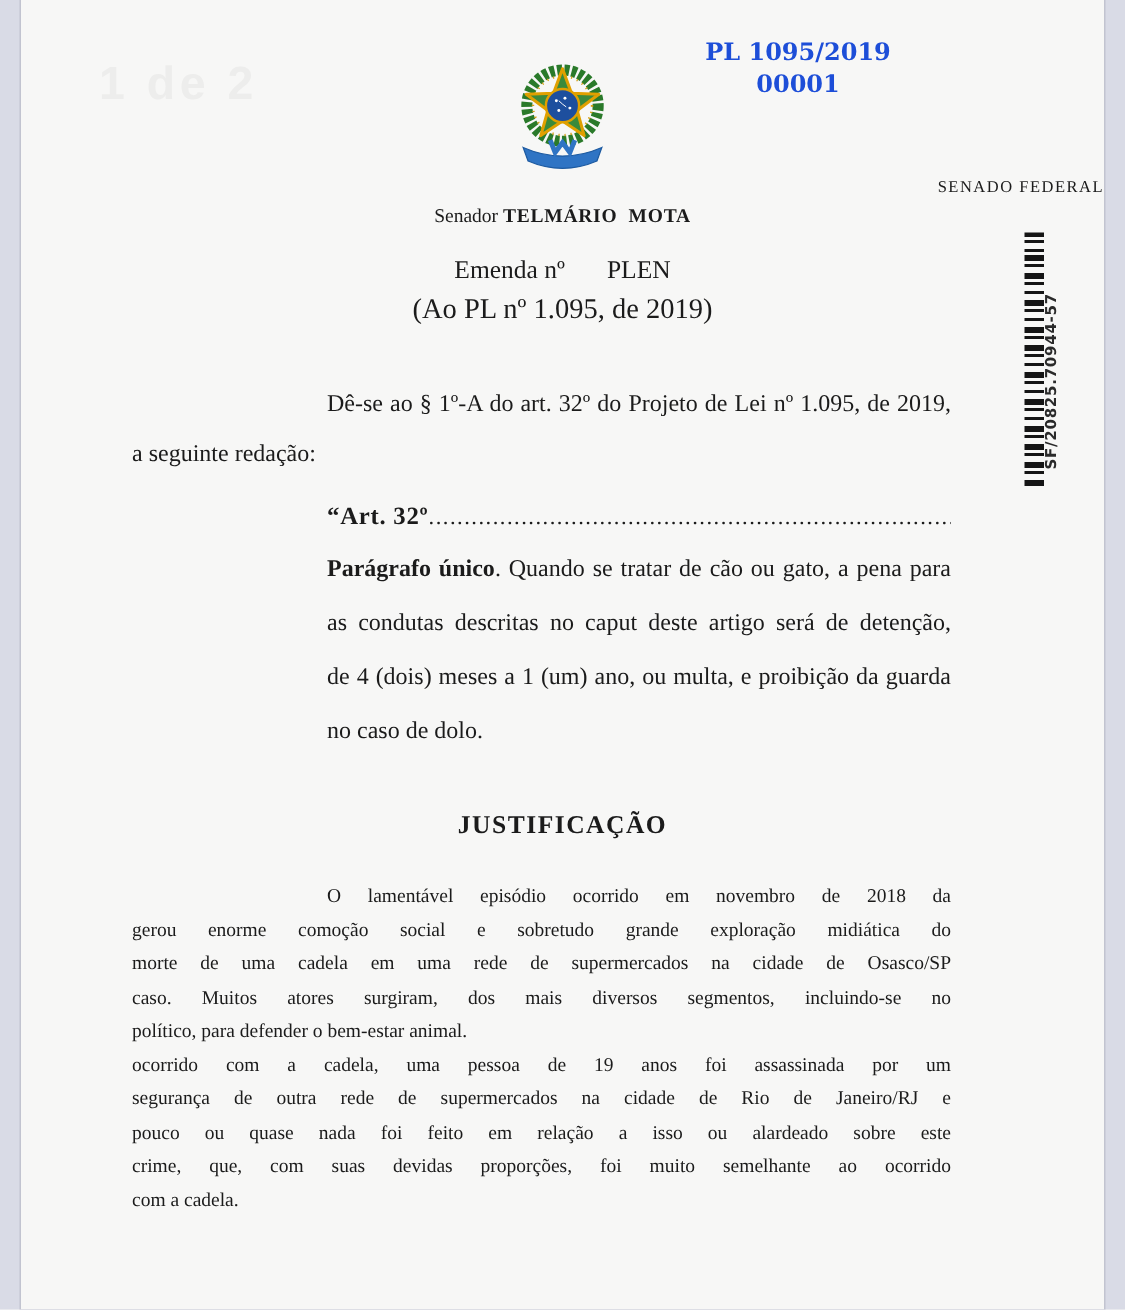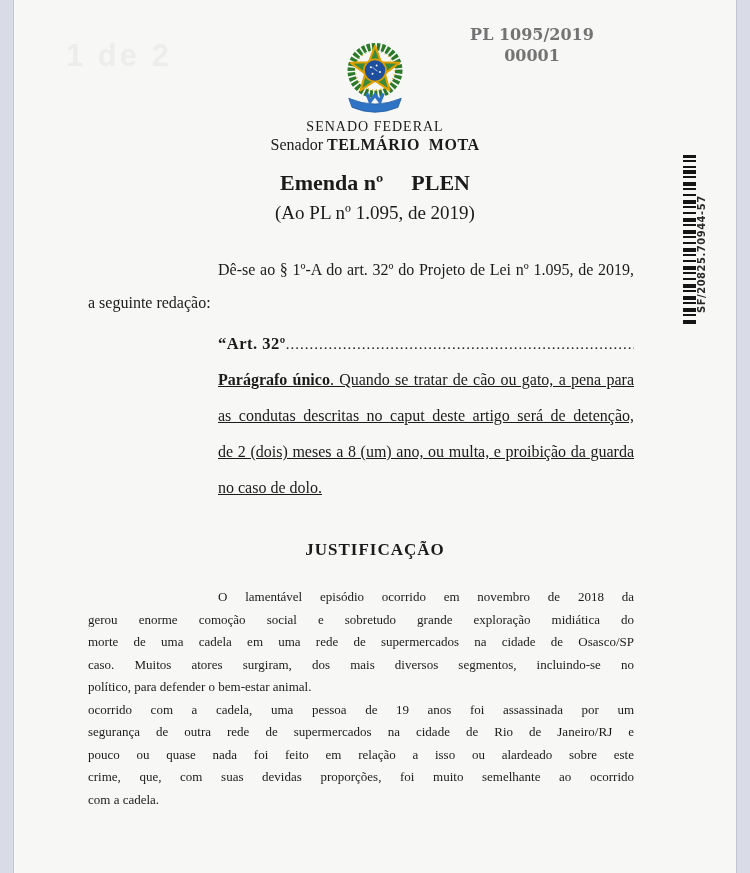--- a/index.html
+++ b/index.html
@@ -20,33 +20,33 @@
     position:absolute; left:52px; top:38px;
     font-family:"Liberation Sans", sans-serif;
     font-weight:700; font-size:31px; letter-spacing:3px;
     color:#ededec; user-select:none;
   }
   .doc-number {
     position:absolute; left:420px; top:24px; width:196px;
     text-align:center;
     font-family:"DejaVu Serif", serif;
     font-weight:700; font-size:16px; line-height:21px;
-    color:#737373;
+    color:#1d4ed8;
   }
   .emblem {
     position:absolute; left:50%; margin-left:-43px; top:36px;
     width:86px; height:82px;
   }
   .org-line {
     position:absolute; left:0; right:0; top:119px;
-    text-align:center; font-size:14px; letter-spacing:1px;
+    text-align:right; font-size:11px; letter-spacing:1px;
   }
   .senator-line {
     position:absolute; left:0; right:0; top:136px;
-    text-align:center; font-size:16px; white-space:pre;
+    text-align:center; font-size:13px; white-space:pre;
   }
   .senator-line b { letter-spacing:0.5px; }
   .barcode {
     position:absolute; right:29px; top:155px; height:172px;
     display:flex; align-items:stretch;
   }
   .barcode-bars {
     width:13px; height:172px;
     background:linear-gradient(to bottom,
       #151515 0 3px, transparent 3px 5px, #151515 5px 7px, transparent 7px 11px,
@@ -65,21 +65,21 @@
       #151515 153px 157px, transparent 157px 159px, #151515 159px 161px, transparent 161px 165px,
       #151515 165px 169px, transparent 169px 172px);
   }
   .barcode-label {
     writing-mode:vertical-rl; transform:rotate(180deg);
     font-family:"DejaVu Sans", sans-serif;
     font-weight:700; font-size:10px; letter-spacing:0.5px;
     color:#2a2a2a; padding-top:14px;
   }
   .title-block { position:absolute; left:0; right:0; top:170px; text-align:center; }
-  .title-line { font-weight:700; font-size:22px;text-align:center; }
+  .title-line { font-weight:400; font-size:17px;text-align:center; }
   .title-gap { display:inline-block; width:28px; }
   .subtitle { font-size:19px; margin-top:6px; }
 
   .body-opening {
     position:absolute; left:74px; width:546px; top:253px;
     font-size:16px; line-height:33px;
   }
   .tline { text-align:justify; text-align-last:justify; }
   .tline.firstline { text-indent:130px;font-family:Liberation Serif, serif; }
   .tline.lastline { text-align-last:left; }
@@ -87,21 +87,21 @@
   .art {
     position:absolute; left:74px; width:546px; top:327px;
     font-size:16.5px; line-height:33px;
   }
   .art-line { margin-left:130px; white-space:nowrap; overflow:hidden; }
   .art-line b { letter-spacing:0.5px; }
   .dots { font-size:15px; letter-spacing:1px; }
 
   .quote {
     position:absolute; left:204px; width:416px; top:362px;
-    font-size:16px; line-height:36px;text-decoration:underline;
+    font-size:16px; line-height:36px;
   }
   .justif-heading {
     position:absolute; left:0; right:0; top:540px;
     text-align:center; font-weight:700; font-size:17px; letter-spacing:1px;
   }
   .justification {
     position:absolute; left:74px; width:546px; top:586px;
     font-size:13px; line-height:22.5px;
   }
 </style>
@@ -156,21 +156,21 @@
       <b>“Art. 32º</b><span class="dots">.......................................................................................................................................</span>
     </div>
   </div>
 
   <div class="quote">
     <div class="tline">
       <b>Parágrafo único</b><span>. Quando se tratar de cão ou gato, a pena para</span>
     </div>
     <div>
         <div class="tline">as condutas descritas no caput deste artigo será de detenção,</div>
-        <div class="tline">de 2 (dois) meses a 8 (um) ano, ou multa, e proibição da guarda</div>
+        <div class="tline">de 4 (dois) meses a 1 (um) ano, ou multa, e proibição da guarda</div>
         <div class="tline lastline">no caso de dolo.</div>
       </div>
   </div>
 
   <div class="justif-heading">JUSTIFICAÇÃO</div>
 
   <div class="justification">
       <div class="tline firstline">O lamentável episódio ocorrido em novembro de 2018 da</div>
       <div class="tline">gerou enorme comoção social e sobretudo grande exploração midiática do</div>
       <div class="tline">morte de uma cadela em uma rede de supermercados na cidade de Osasco/SP</div>

